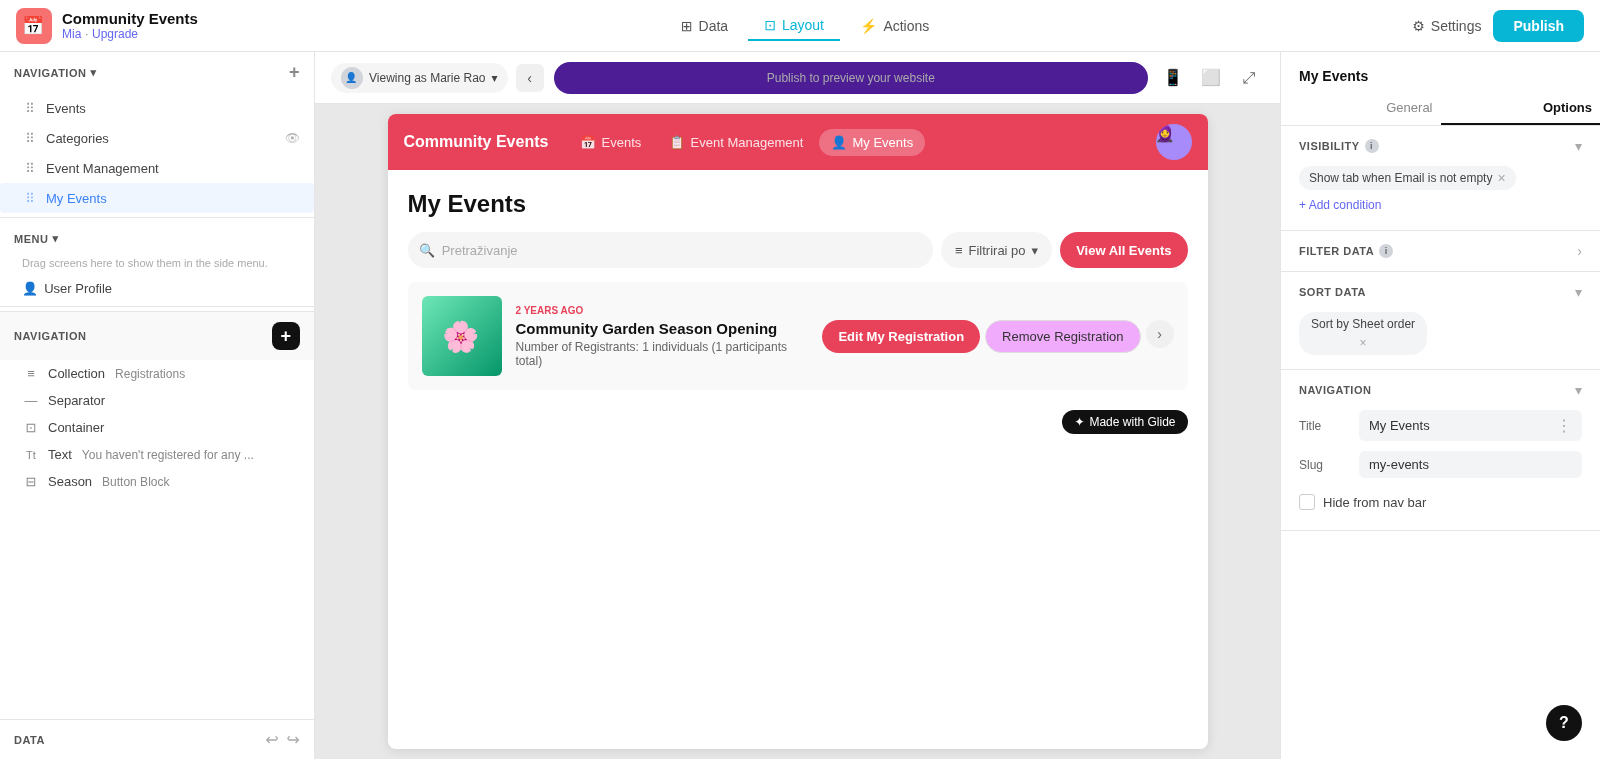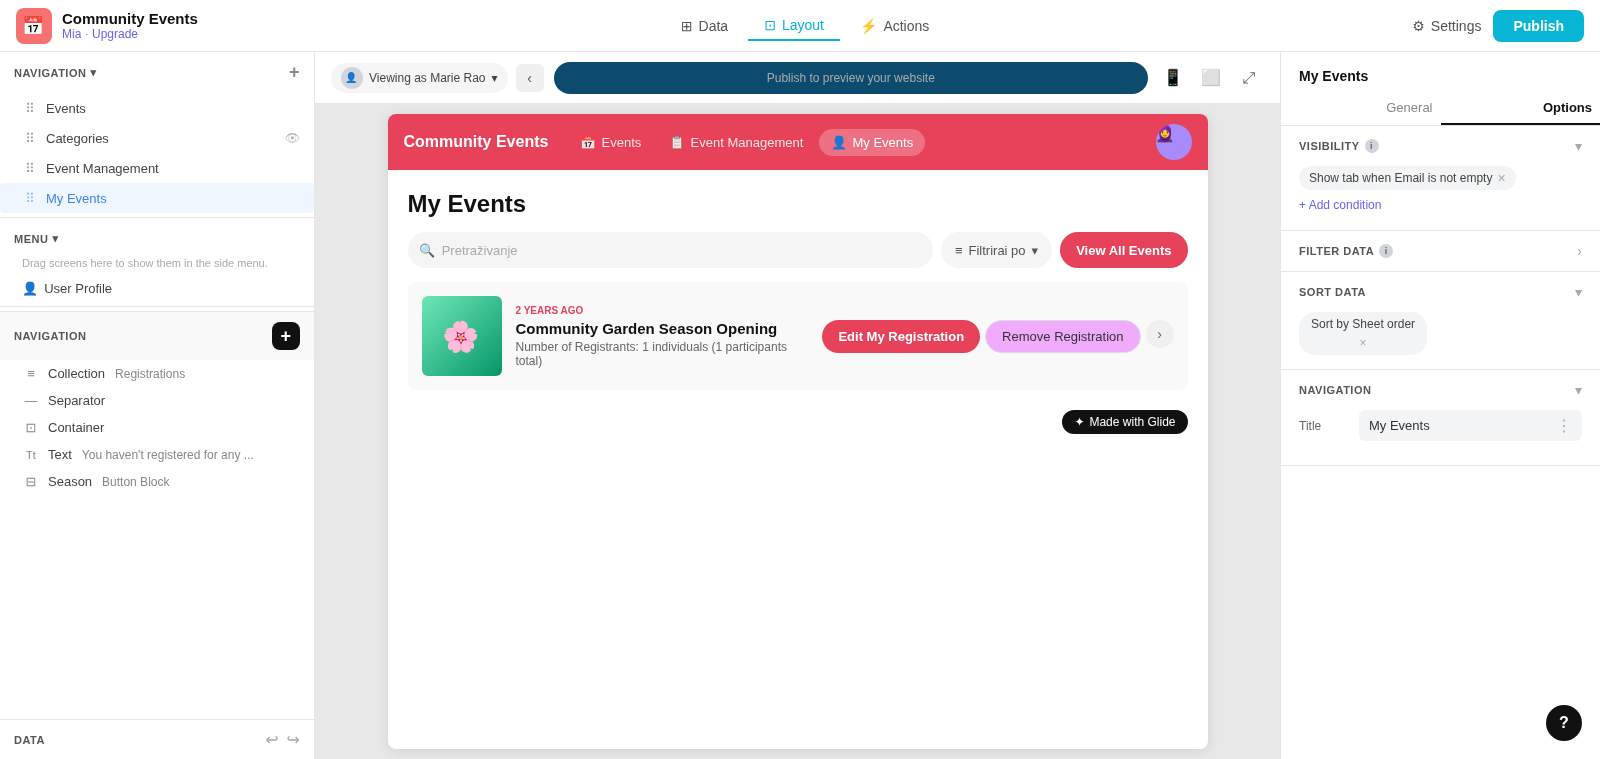--- a/index.html
+++ b/index.html
@@ -45,21 +45,21 @@
     .undo-redo { display: flex; gap: 8px; align-items: center; }
     .undo-redo span { font-size: 16px; color: #aaa; cursor: pointer; }
 
     
     .center-preview { flex: 1; background: #e8e8e8; display: flex; flex-direction: column; align-items: center; overflow: hidden; }
     .preview-toolbar { width: 100%; background: #fff; border-bottom: 1px solid #e5e5e5; height: 52px; display: flex; align-items: center; justify-content: space-between; padding: 0 16px; flex-shrink: 0; }
     .preview-toolbar-left { display: flex; align-items: center; gap: 8px; }
     .user-badge { display: flex; align-items: center; gap: 6px; background: #f5f5f5; border-radius: 20px; padding: 4px 10px; font-size: 12px; color: #444; cursor: pointer; }
     .user-avatar-sm { width: 22px; height: 22px; border-radius: 50%; background: #d1d5db; overflow: hidden; display: flex; align-items: center; justify-content: center; font-size: 10px; }
     .preview-back-btn { width: 28px; height: 28px; background: #f0f0f0; border-radius: 6px; display: flex; align-items: center; justify-content: center; cursor: pointer; font-size: 14px; color: #555; }
-    .preview-url-bar { flex: 1; margin: 0 10px; background: #0c4a6e; border-radius: 20px; height: 32px; display: flex; align-items: center; justify-content: center; font-size: 12px; color: #aaa; }
+    .preview-url-bar { flex: 1; margin: 0 10px; background: #4c1d95; border-radius: 20px; height: 32px; display: flex; align-items: center; justify-content: center; font-size: 12px; color: #aaa; }
     .preview-toolbar-right { display: flex; align-items: center; gap: 8px; }
     .preview-icon-btn { width: 30px; height: 30px; display: flex; align-items: center; justify-content: center; cursor: pointer; color: #666; font-size: 16px; }
 
     .preview-phone { width: 820px; background: #fff; border-radius: 8px; overflow: hidden; display: flex; flex-direction: column; flex: 1; margin: 10px; box-shadow: 0 2px 12px rgba(0,0,0,0.1); }
     .app-header { background: #e8415a; display: flex; align-items: center; padding: 0 16px; height: 56px; gap: 20px; }
     .app-title { color: white; font-size: 16px; font-weight: 700; flex-shrink: 0; }
     .nav-links { display: flex; gap: 4px; }
     .nav-link { display: flex; align-items: center; gap: 5px; padding: 6px 12px; border-radius: 20px; font-size: 13px; color: rgba(255,255,255,0.85); cursor: pointer; }
     .nav-link.active { background: rgba(255,255,255,0.25); color: white; }
     .avatar-circle { width: 36px; height: 36px; border-radius: 50%; background: #a78bfa; margin-left: auto; overflow: hidden; display: flex; align-items: center; justify-content: center; }
@@ -381,19 +381,29 @@
         <span style="color:#aaa;font-size:14px;">▾</span>
       </div>
       <div class="right-section-body">
         <div class="form-row">
           <div class="form-label">Title</div>
           <div class="form-input">
             <span>My Events</span>
             <span class="form-input-dots">⋮</span>
           </div>
         </div>
+        <div class="form-row">
+          <div class="form-label">Slug</div>
+          <div class="form-input">
+            <span>my-events</span>
+          </div>
+        </div>
+        <div class="checkbox-row">
+          <div class="checkbox-box"></div>
+          <span class="checkbox-label">Hide from nav bar</span>
+        </div>
       </div>
     </div>
   </div>
 
 </div>
 
 <div class="help-btn">?</div>
 
 </body></html>

